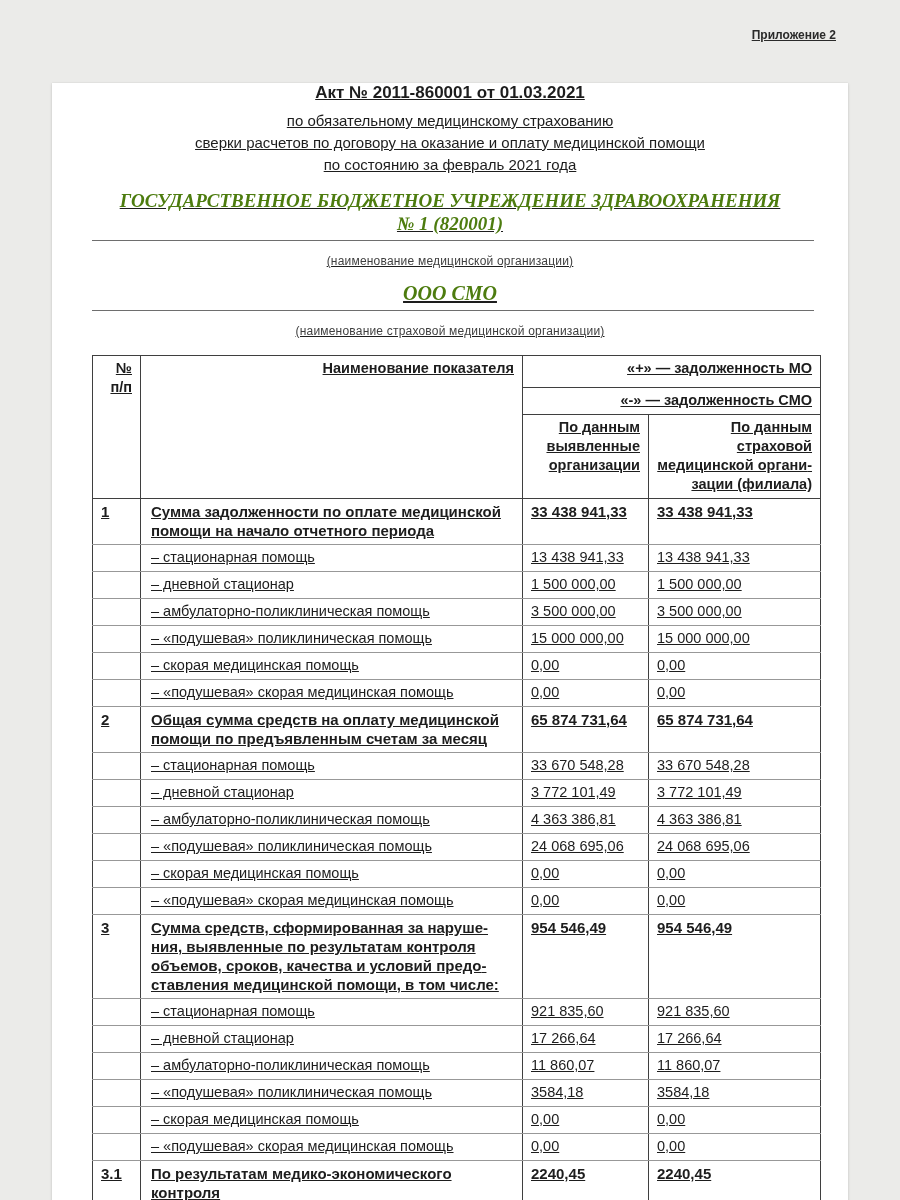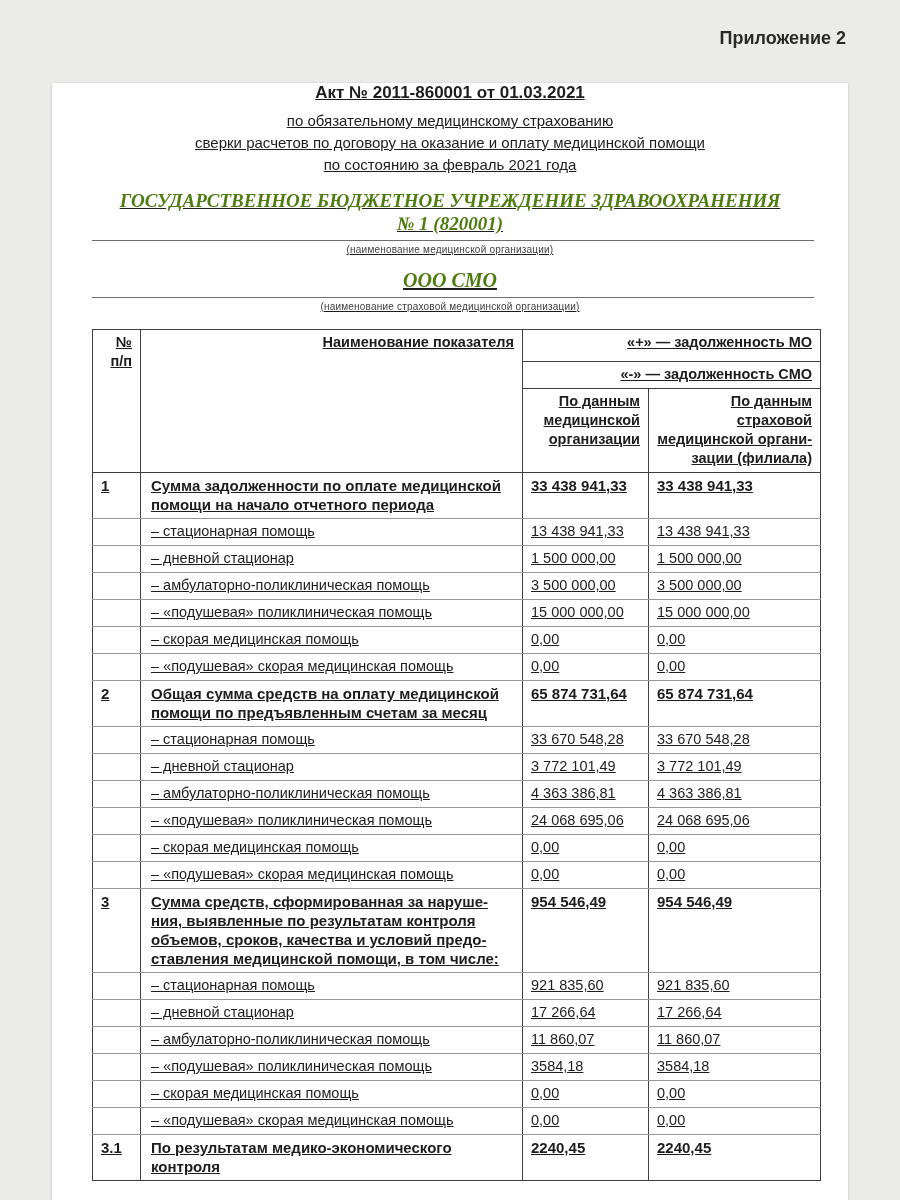--- a/index.html
+++ b/index.html
@@ -5,22 +5,22 @@
   html,body{margin:0;padding:0;}
   body{
     width:900px;height:1200px;
     background:#ebebe9;
     font-family:"Liberation Sans",sans-serif;
     color:#1d1d1d;
     position:relative;
     -webkit-font-smoothing:antialiased;
   }
   .appendix{
-    position:absolute;top:28px;right:54px;
-    font-size:18px;font-weight:bold;color:#2a2a2a;
+    position:absolute;top:28px;right:64px;
+    font-size:12px;font-weight:bold;color:#2a2a2a;text-decoration:underline;
   }
   .page{
     position:absolute;left:52px;top:83px;
     width:796px;height:1184px;
     background:#ffffff;
     box-shadow:0 1px 3px rgba(0,0,0,.14), 0 0 1px rgba(0,0,0,.10);
     box-sizing:border-box;
     text-decoration:underline;
   }
   .doc-header{text-align:center;}
@@ -33,22 +33,22 @@
     font-size:19px;line-height:23px;
     text-align:center;
     margin-top:13px;
   }
   .org-name.smo{margin-top:14px;font-size:20px;}
   .sign-line{
     border:none;border-top:1px solid #6e6e6e;
     margin:5px 34px 0 40px;height:0;
   }
   .caption{
-    text-align:center;font-size:10px;color:#3f3f3f;
-    margin-top:3px;letter-spacing:.2px;
+    text-align:center;font-size:12px;color:#3f3f3f;
+    margin-top:13px;letter-spacing:.2px;
   }
   table.recon{
     border-collapse:collapse;table-layout:fixed;
     width:728px;margin:17px 0 0 40px;
     font-size:14.5px;
   }
   col.c-num{width:48px;}
   col.c-label{width:382px;}
   col.c-mo{width:126px;}
   col.c-smo{width:172px;}
@@ -114,21 +114,21 @@
     <thead>
       <tr>
         <th rowspan="3">№ п/п</th>
         <th rowspan="3">Наименование показателя</th>
         <th colspan="2">«+» — задолженность МО</th>
       </tr>
       <tr>
         <th colspan="2">«-» — задолженность СМО</th>
       </tr>
       <tr>
-        <th>По данным медицинской организации</th>
+        <th>По данным выявленные организации</th>
         <th>По данным страховой медицинской органи­зации (филиала)</th>
       </tr>
     </thead>
     <tbody id="recon-body">
         <tr class="section-row">
           <td class="num">1</td>
           <td class="label">Сумма задолженности по оплате медицин­ской помощи на начало отчетного периода</td>
           <td class="val">33 438 941,33</td>
           <td class="val">33 438 941,33</td>
         </tr>

